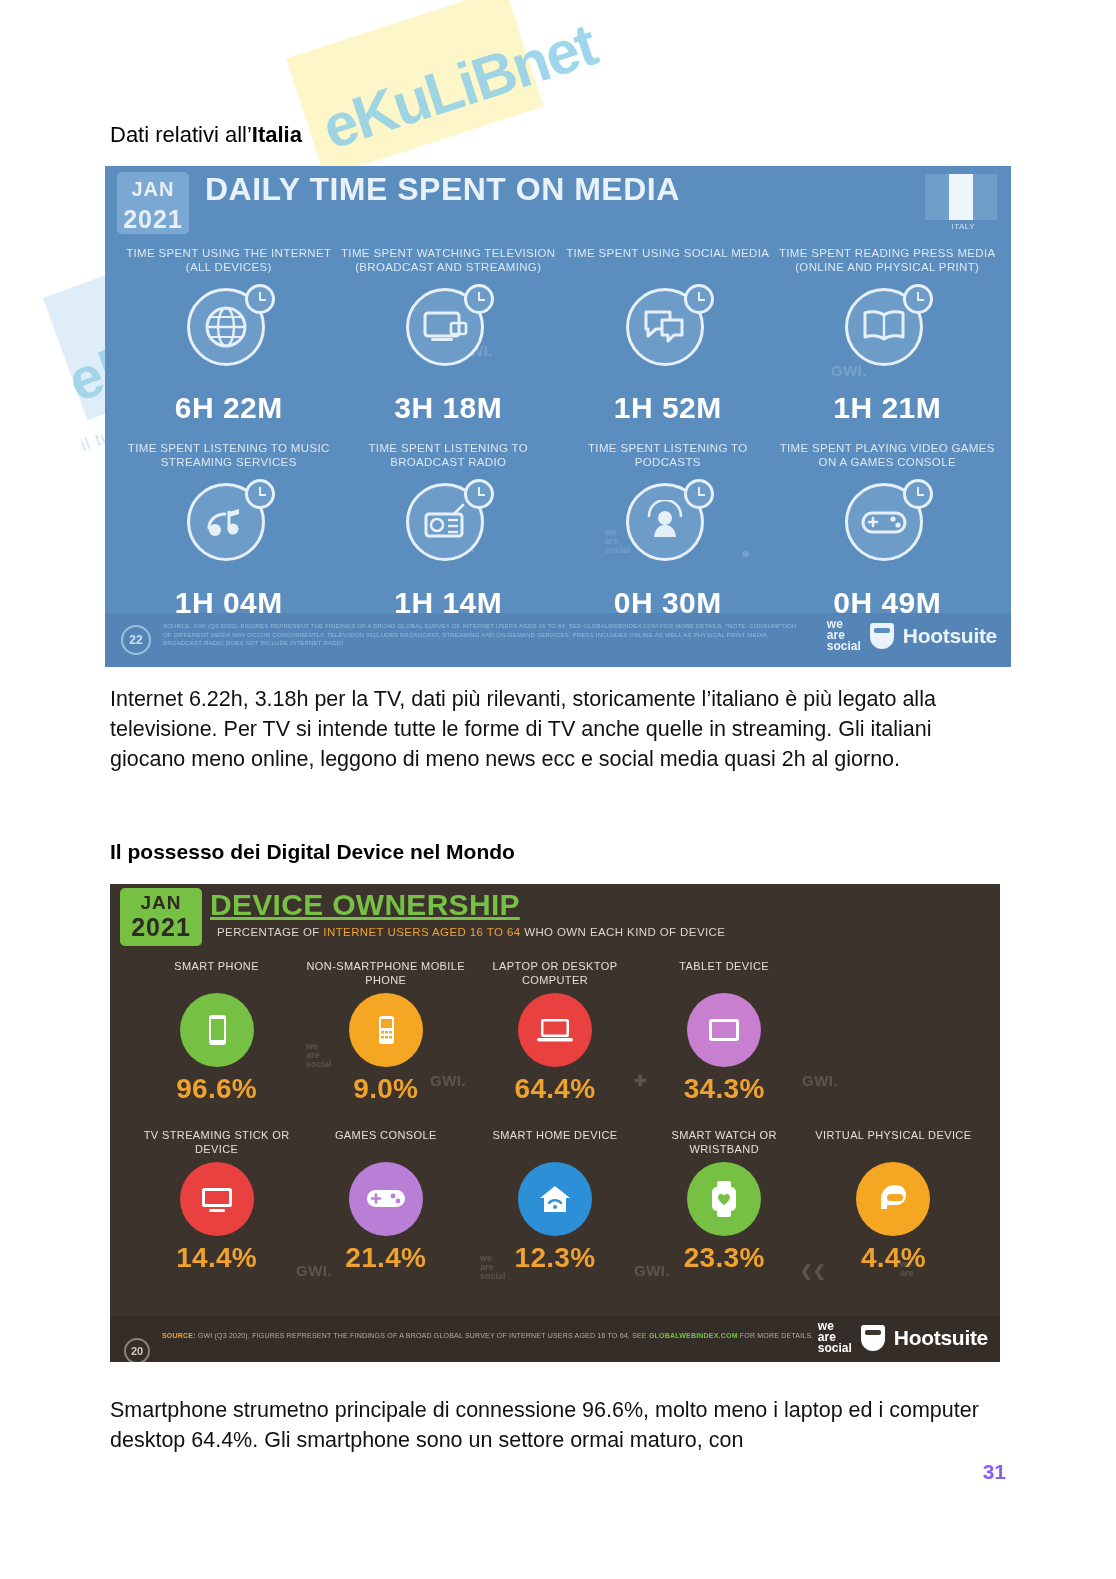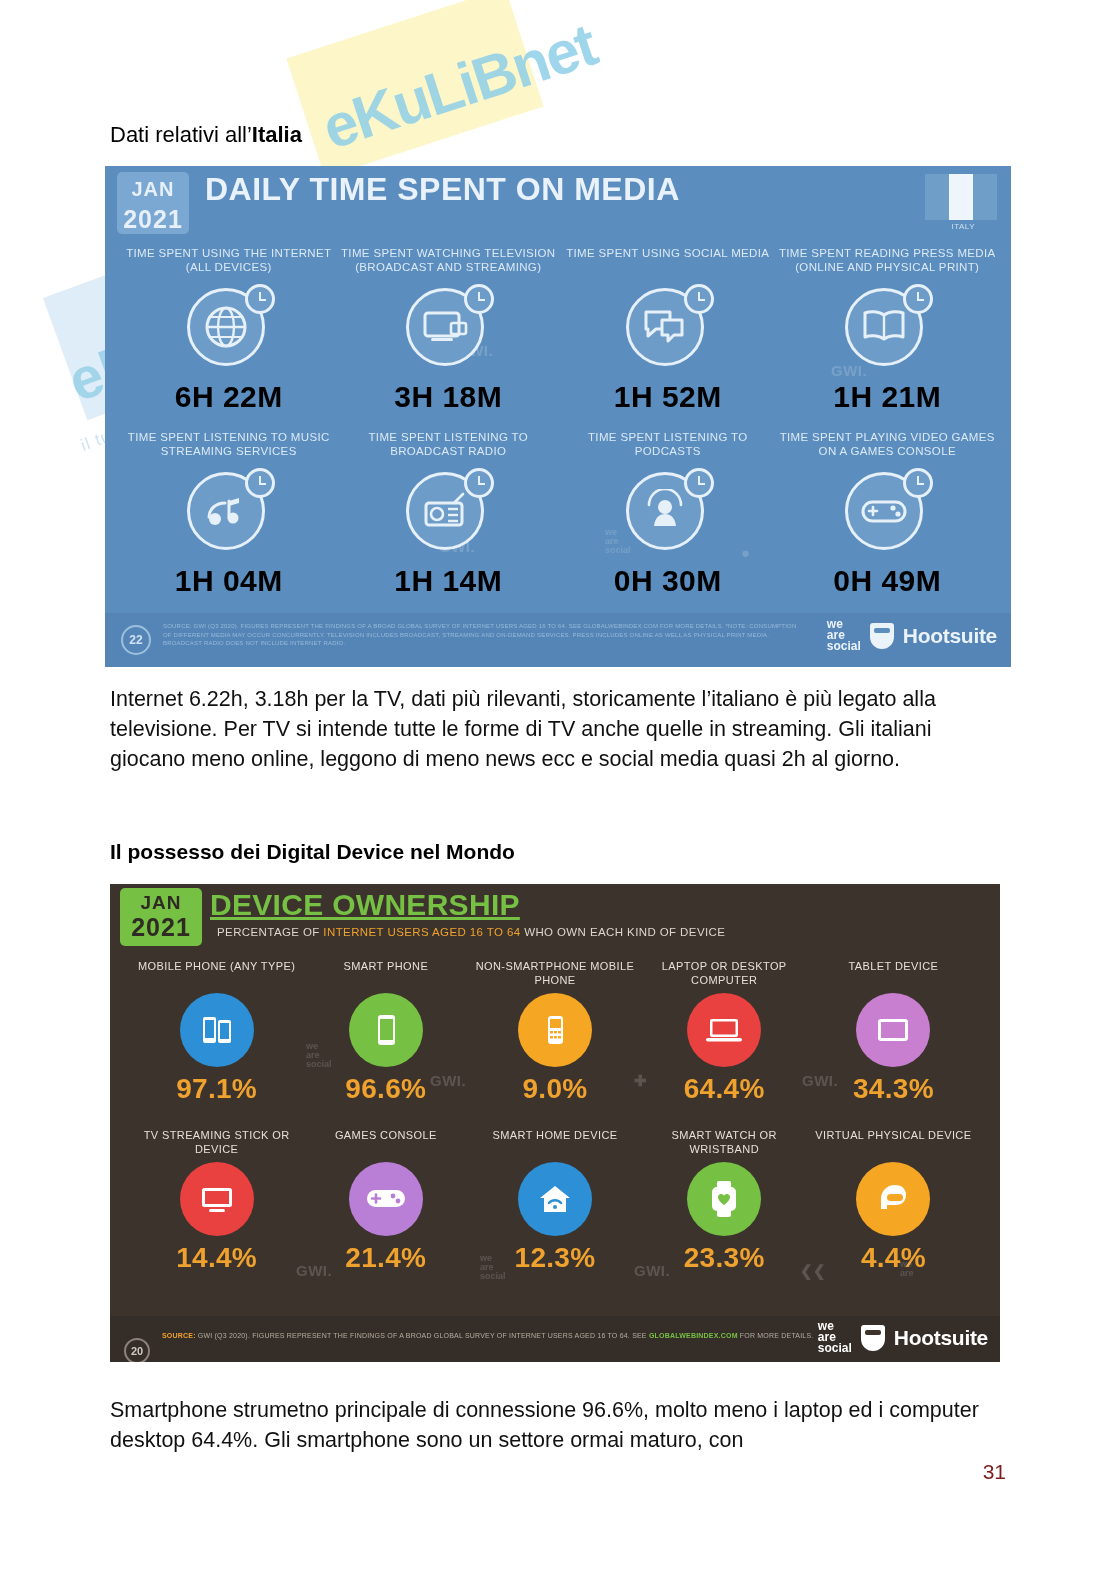--- a/index.html
+++ b/index.html
@@ -62,21 +62,21 @@
   }
   #para1 { left: 110px; top: 684px; }
   #para2 { left: 110px; top: 1395px; }
 
   .section-heading {
     position: absolute; left: 110px; top: 840px;
     font-size: 21px; font-weight: bold; color: #000;
   }
   .page-number {
     position: absolute; right: 110px; top: 1460px;
-    font-size: 21px; font-weight: normal; color: #7f1d1d;
+    font-size: 21px; font-weight: bold; color: #8b5cf6;
   }
 
   
   .info1 {
     position: absolute; left: 105px; top: 166px;
     width: 906px; height: 501px;
     background: #5b8dbe;
     overflow: hidden;
   }
   .i1-head { position: relative; height: 72px; }
@@ -139,22 +139,22 @@
     position: absolute; right: 4px; top: 2px;
     width: 30px; height: 30px; border-radius: 50%;
     border: 3px solid #e6f0f9; background: #6e9cc9;
   }
   .i1-badge::before, .i1-badge::after {
     content: ""; position: absolute; background: #e6f0f9;
   }
   .i1-badge::before { left: 11px; top: 5px; width: 2px; height: 9px; }
   .i1-badge::after  { left: 11px; top: 12px; width: 7px; height: 2px; }
   .i1-value {
-    font-size: 30px; font-weight: bold; color: #000000;
-    letter-spacing: .5px; margin-top: 6px;
+    font-size: 30px; font-weight: bold; color: #ffffff;
+    letter-spacing: .5px; margin-top: 17px;
   }
   .i1-foot {
     position: absolute; left: 0; bottom: 0;
     width: 100%; height: 54px; background: #5585b6;
   }
   .i1-foot-num {
     position: absolute; left: 16px; top: 12px;
     width: 30px; height: 30px; border-radius: 50%;
     border: 2px solid #9cc0de; color: #cfe2f2;
     font-size: 12px; font-weight: bold;
@@ -458,32 +458,20 @@
     <div class="gwi gwi-dark" style="left:524px; top:188px;">✚</div>
     <div class="gwi gwi-dark" style="left:692px; top:188px;">GWI.</div>
     <div class="wasm" style="left:196px; top:158px;">we<br>are<br>social</div>
     <div class="gwi gwi-dark" style="left:186px; top:378px;">GWI.</div>
     <div class="wasm" style="left:370px; top:370px;">we<br>are<br>social</div>
     <div class="gwi gwi-dark" style="left:524px; top:378px;">GWI.</div>
     <div class="gwi gwi-dark" style="left:690px; top:378px;">❮❮</div>
     <div class="wasm" style="left:790px; top:376px;">we<br>are</div>
 
     <div class="i2-grid">
-      <div class="i2-cell">
-        <div class="i2-label">MOBILE PHONE (ANY TYPE)</div>
-        <div class="i2-disc" style="background:#2d8fd5">
-          <svg width="38" height="38" viewBox="0 0 38 38">
-              <rect x="5" y="6" width="13" height="26" rx="2" fill="#fff"></rect>
-              <rect x="20" y="9" width="13" height="23" rx="2" fill="#fff"></rect>
-              <rect x="7" y="9" width="9" height="18" fill="#2d8fd5"></rect>
-              <rect x="22" y="12" width="9" height="16" fill="#2d8fd5"></rect>
-            </svg>
-        </div>
-        <div class="i2-value">97.1%</div>
-      </div>
       <div class="i2-cell">
         <div class="i2-label">SMART PHONE</div>
         <div class="i2-disc" style="background:#76c043">
           <svg width="38" height="38" viewBox="0 0 38 38">
               <rect x="11" y="4" width="17" height="30" rx="3" fill="#fff"></rect>
               <rect x="13" y="8" width="13" height="21" fill="#76c043"></rect>
             </svg>
         </div>
         <div class="i2-value">96.6%</div>
       </div>

